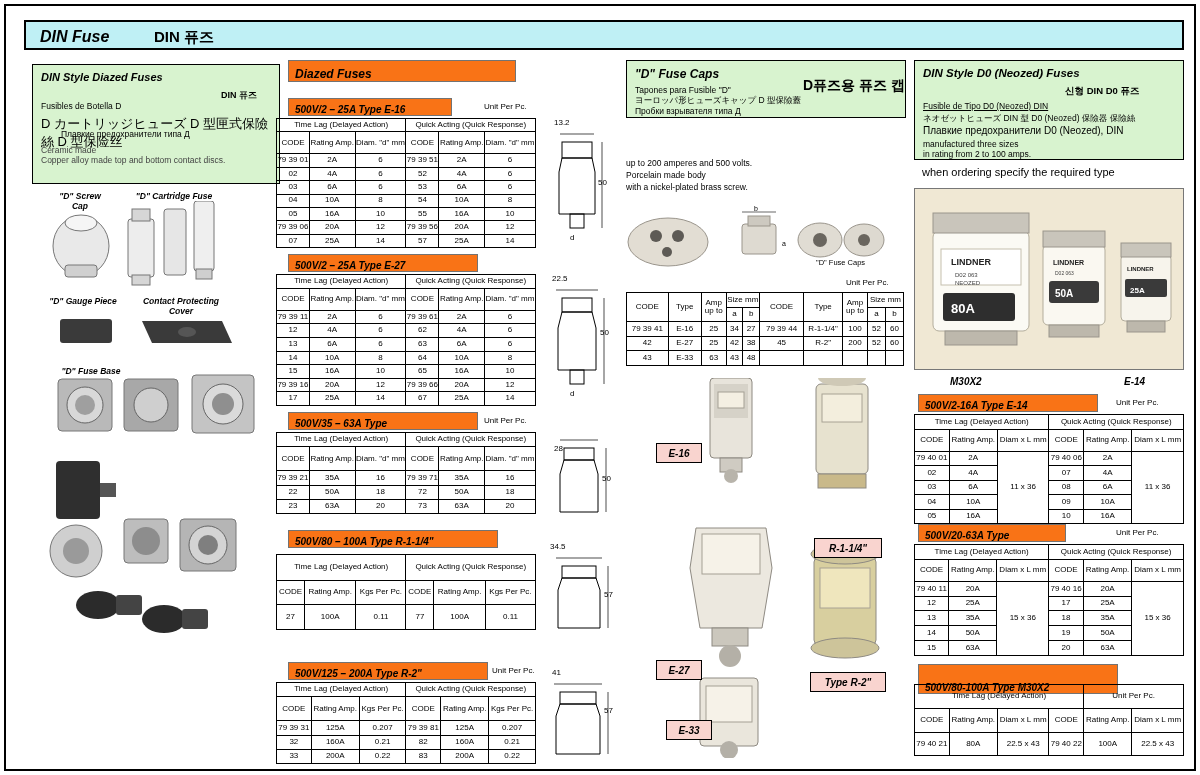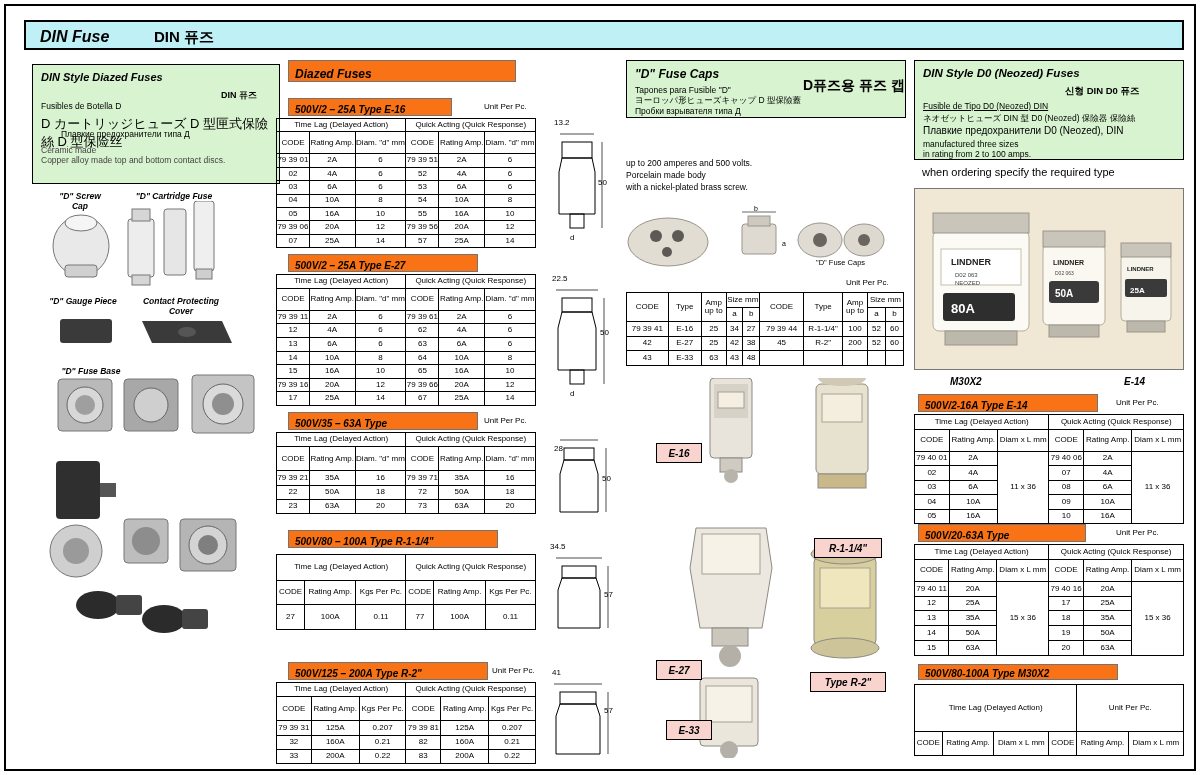--- a/index.html
+++ b/index.html
@@ -676,21 +676,21 @@
       <tr>
             <td>05</td>
             <td>16A</td>
             <td>10</td>
             <td>16A</td>
           </tr>
     </tbody>
       </table>
   </div>
 
-  <div class="green-title" style="left:912px;top:518px;width:168px;height:18px;font-size:10px;">
+  <div class="green-title" style="left:912px;top:518px;width:148px;height:18px;font-size:10px;">
     <span>500V/20-63A Type</span>
   </div>
   <div class="upp" style="left:1110px;top:522px;">Unit Per Pc.</div>
   <div class="tbl-wrap" style="left:908px;top:538px;width:270px;height:112px;">
     <table class="g">
       <tbody>
           <tr>
         <td colspan="3">Time Lag (Delayed Action)</td>
         <td colspan="3">Quick Acting (Quick Response)</td>
       </tr>
@@ -731,35 +731,43 @@
       <tr>
             <td>15</td>
             <td>63A</td>
             <td>20</td>
             <td>63A</td>
           </tr>
     </tbody>
       </table>
   </div>
 
-  <div class="green-title" style="left:912px;top:658px;width:200px;height:16px;font-size:10px;">
+  <div class="green-title" style="left:912px;top:658px;width:200px;height:30px;font-size:10px;">
     <span>500V/80-100A Type M30X2</span>
   </div>
   <div class="tbl-wrap" style="left:908px;top:678px;width:270px;height:72px;">
     <table class="g">
       <tbody>
           <tr>
         <td colspan="4">Time Lag (Delayed Action)</td>
         <td colspan="2">Unit Per Pc.</td>
       </tr>
       <tr style="height:24px;">
         <td>CODE</td>
         <td>Rating Amp.</td>
         <td>Diam x L mm</td>
         <td>CODE</td>
         <td>Rating Amp.</td>
         <td>Diam x L mm</td>
       </tr>
+      <tr>
+        <td>79 40 21</td>
+        <td>80A</td>
+        <td>22.5 x 43</td>
+        <td>79 40 22</td>
+        <td>100A</td>
+        <td>22.5 x 43</td>
+      </tr>
     </tbody>
       </table>
   </div>
 
 </div>
 
 </body></html>

